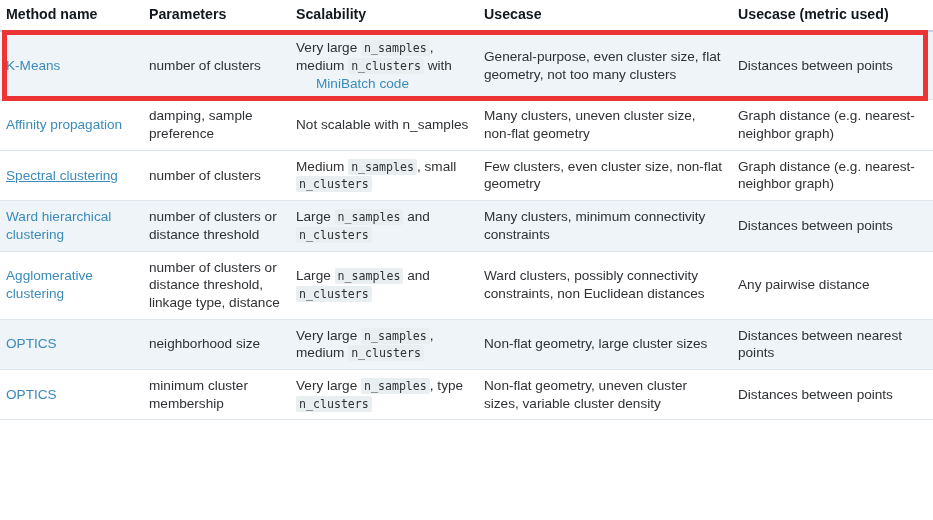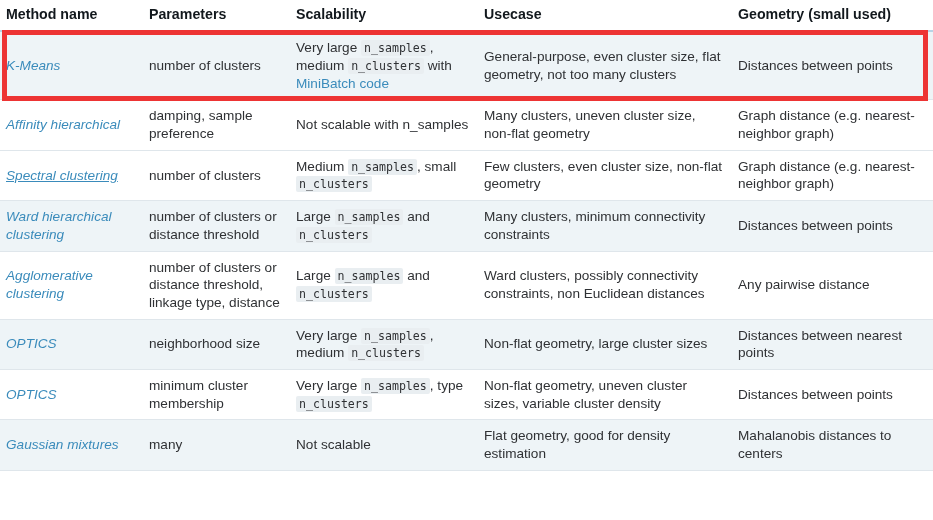--- a/index.html
+++ b/index.html
@@ -58,41 +58,41 @@
     border-bottom: 1px solid #dfe6eb;
     color: #2f3134;
   }
 
   tbody tr.odd  td { background: #eef4f7; }
   tbody tr.even td { background: #ffffff; }
 
   td.method {
     color: #3a8bbb;
     vertical-align: middle;
-    font-style: italic;
   }
   td.method .linklike {
     color: #3a8bbb;
   }
   td.method .linklike.underlined {
     text-decoration: underline;
   }
 
   code.kw {
     font-family: "DejaVu Sans Mono", "Liberation Mono", monospace;
     font-size: 11.6px;
     background: #e9eef1;
     color: #2f3134;
     padding: 1px 3px;
     border-radius: 2px;
     white-space: nowrap;
   }
   a.inline-link {
     color: #3a8bbb;
     text-decoration: none;
+    margin-left: 20px;
   }
 
   
   #highlight-box {
     position: absolute;
     left: 2px;
     top: 26px;
     width: 926px;
     height: 72px;
     border: 5px solid #ed3434;
@@ -113,33 +113,33 @@
         <col class="c-scal">
         <col class="c-use">
         <col class="c-geom">
     </colgroup>
     <thead>
       <tr>
         <th>Method name</th>
         <th>Parameters</th>
         <th>Scalability</th>
         <th>Usecase</th>
-        <th>Geometry (small used)</th>
+        <th>Usecase (metric used)</th>
       </tr>
     </thead>
     <tbody id="tbody">
         <tr class="odd">
           <td class="method"><span class="linklike">K-Means</span></td>
           <td>number of clusters</td>
           <td><span>Very large </span><code class="kw">n_samples</code><span>, medium </span><code class="kw">n_clusters</code><span> with </span><a class="inline-link">MiniBatch code</a></td>
           <td>General-purpose, even cluster size, flat geometry, not too many clusters</td>
           <td>Distances between points</td>
         </tr>
         <tr class="even">
-          <td class="method"><span class="linklike">Affinity hierarchical</span></td>
+          <td class="method"><span class="linklike">Affinity propagation</span></td>
           <td>damping, sample preference</td>
           <td><span>Not scalable with </span><span class="plain">n_samples</span></td>
           <td>Many clusters, uneven cluster size, non-flat geometry</td>
           <td>Graph distance (e.g. nearest-neighbor graph)</td>
         </tr>
         <tr class="even">
           <td class="method"><span class="linklike underlined">Spectral clustering</span></td>
           <td>number of clusters</td>
           <td><span>Medium </span><code class="kw">n_samples</code><span>, small </span><code class="kw">n_clusters</code></td>
           <td>Few clusters, even cluster size, non-flat geometry</td>
@@ -166,25 +166,18 @@
           <td>Non-flat geometry, large cluster sizes</td>
           <td>Distances between nearest points</td>
         </tr>
         <tr class="even">
           <td class="method"><span class="linklike">OPTICS</span></td>
           <td>minimum cluster membership</td>
           <td><span>Very large </span><code class="kw">n_samples</code><span>, type </span><code class="kw">n_clusters</code></td>
           <td>Non-flat geometry, uneven cluster sizes, variable cluster density</td>
           <td>Distances between points</td>
         </tr>
-        <tr class="odd">
-          <td class="method"><span class="linklike">Gaussian mixtures</span></td>
-          <td>many</td>
-          <td><span>Not scalable</span></td>
-          <td>Flat geometry, good for density estimation</td>
-          <td>Mahalanobis distances to centers</td>
-        </tr>
       </tbody>
   </table>
 
   <div id="highlight-box" style="top: 30.4531px; height: 70.5156px; left: 2px; width: 926px; border-color: rgb(237, 52, 52);"></div>
 
 </div>
 
 </body></html>

